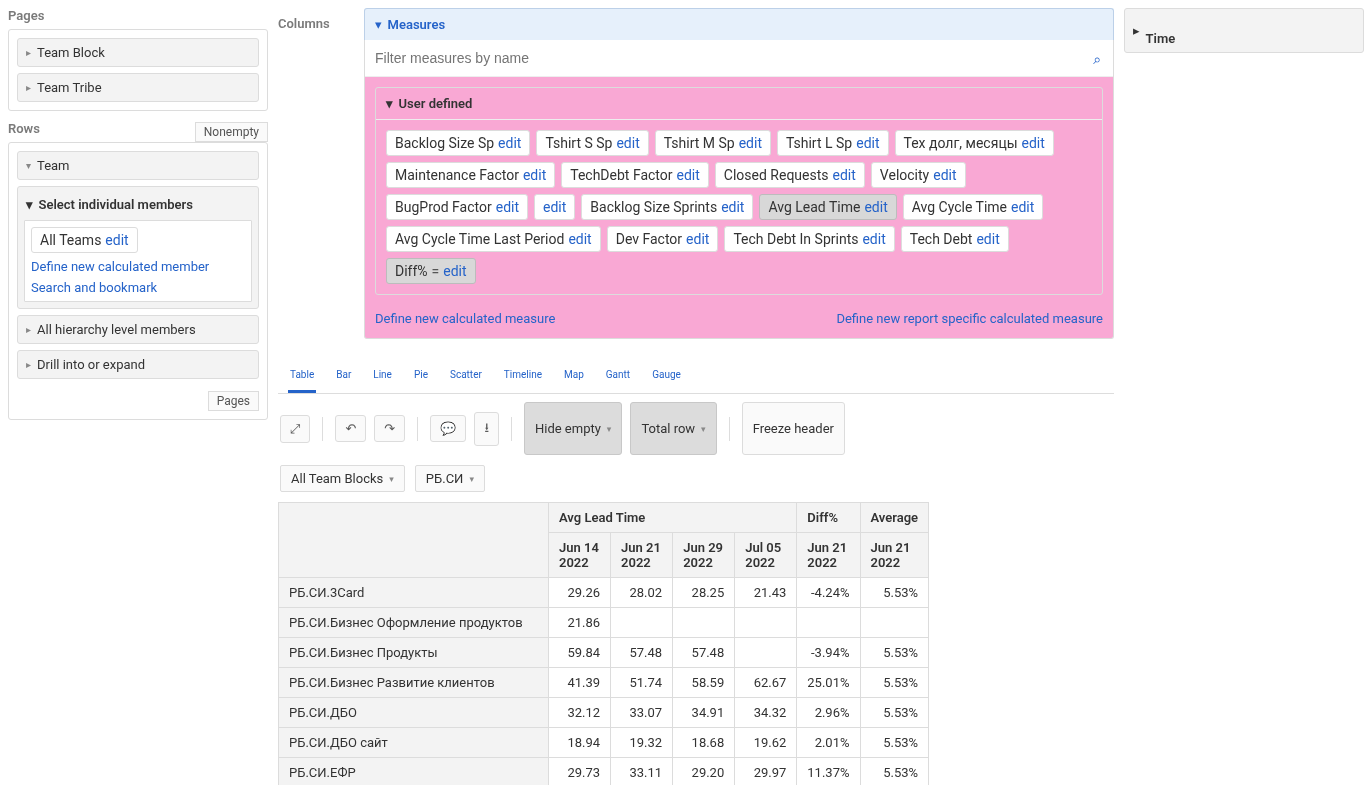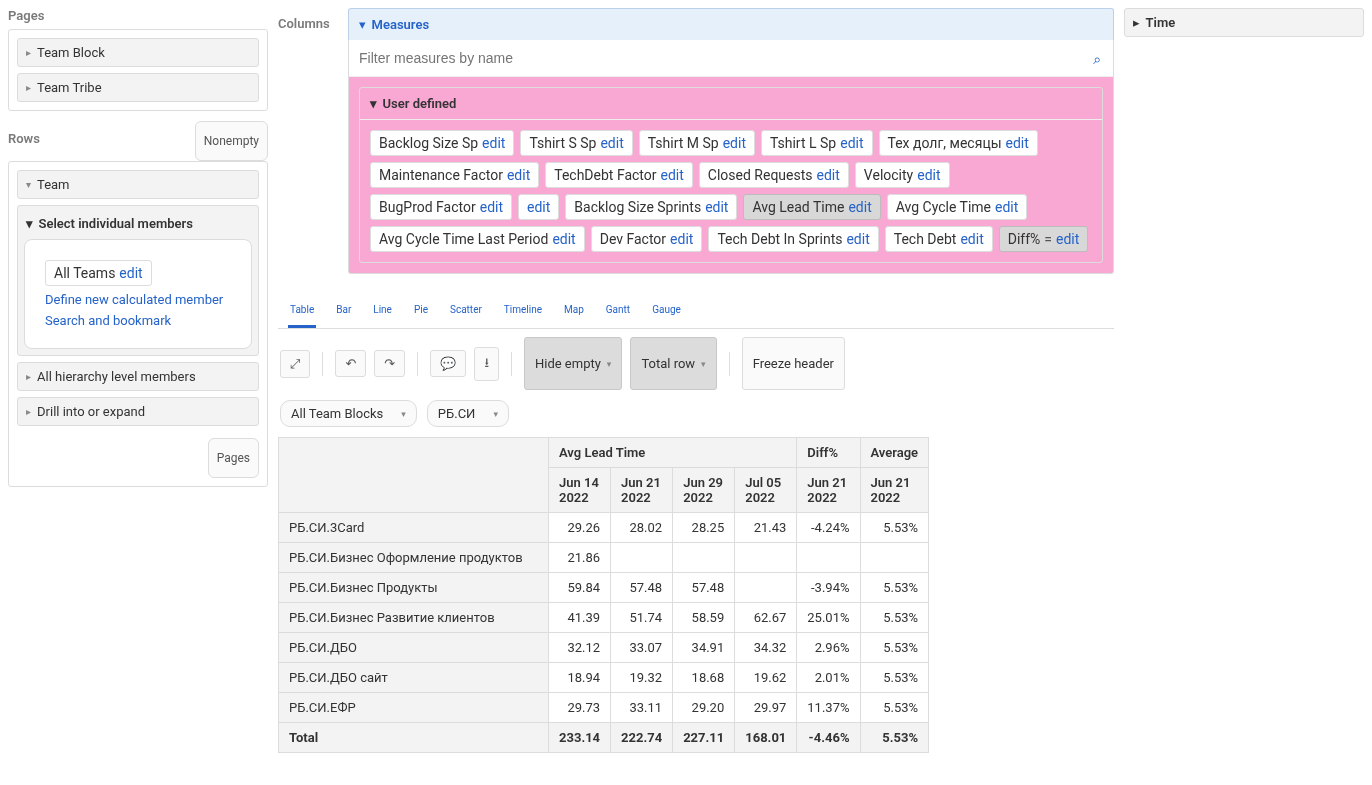--- a/index.html
+++ b/index.html
@@ -17,37 +17,37 @@
 
   .collapsible-row {
     background: #f3f3f3; border: 1px solid #dcdcdc; border-radius: 3px;
     padding: 6px 8px; margin-bottom: 6px; cursor: pointer; display: flex; align-items: center; gap: 6px;
   }
   .collapsible-row:last-child { margin-bottom: 0; }
   .collapsible-row .chev { color: #888; font-size: 10px; }
   .collapsible-row .lbl { font-weight: 400; color: #333; }
 
   .rows-header { display: flex; align-items: center; justify-content: space-between; }
-  .nonempty-badge { font-size: 12px; color: #555; border: 1px solid #dcdcdc; background: #fafafa; border-radius: 6px; padding: 12px 8px; }
+  .nonempty-badge { font-size: 12px; color: #555; border: 1px solid #dcdcdc; background: #fafafa; border-radius: 0; padding: 2px 8px; }
 
   .inner-panel { border: 1px solid #dcdcdc; border-radius: 3px; background: #f3f3f3; padding: 6px; margin-top: 6px; }
   .inner-panel .inner-head { display: flex; align-items: center; gap: 6px; font-weight: 600; color: #333; padding: 4px 2px 8px 2px; }
-  .inner-white { background: #fff; border: 1px solid #dcdcdc; border-radius: 8px; padding: 20px; }
+  .inner-white { background: #fff; border: 1px solid #dcdcdc; border-radius: 1px; padding: 6px; }
   .chip-row { display: flex; flex-wrap: wrap; gap: 6px; }
   .chip {
     display: inline-flex; align-items: flex-start; gap: 4px;
     background: #fff; border: 1px solid #dcdcdc; border-radius: 3px;
     padding: 4px 8px; font-size: 14px; color: #333;
   }
   .chip .edit { color: #2563c9; cursor: pointer; }
   .chip.selected { background: #d8d8d8; border-color: #bcbcbc; }
 
   .links-col a { color: #2563c9; text-decoration: none; display: block; margin-top: 6px; }
 
-  .columns-area { display: flex; gap: 10px; }
+  .columns-area { display: flex; gap: 26px; }
   .columns-main { flex: 1; }
 
   .measures-header {
     background: #e6f0fb; border: 1px solid #bcd0e8; border-bottom: none;
     border-radius: 3px 3px 0 0;
     padding: 8px 10px; display: flex; align-items: center; gap: 6px;
   }
   .measures-header .lbl { color: #2563c9; font-weight: 600; }
 
   .measures-body { border: 1px solid #dcdcdc; border-top: none; border-radius: 0 0 3px 3px; background: #f9a8d4; }
@@ -76,21 +76,21 @@
   .toolbar { display: flex; align-items: center; gap: 8px; padding: 8px 2px; flex-wrap: wrap; }
   .toolbtn {
     border: 1px solid #dcdcdc; background: #fafafa; border-radius: 3px;
     padding: 18px 10px; display: inline-flex; align-items: center; gap: 6px; font-size: 13px; color: #333; cursor: pointer;
   }
   .toolbtn.icon { padding: 5px 9px; color: #5a5a5a; }
   .toolbtn.active { background: #dcdcdc; border-color: #c8c8c8; }
   .tool-sep { width: 1px; background: #ddd; height: 24px; margin: 0 4px; }
 
   .selectors { display: flex; gap: 10px; padding: 2px 2px 10px 2px; }
-  .dd { border: 1px solid #dcdcdc; background: #fafafa; border-radius: 10px; padding: 5px 10px; display: inline-flex; align-items: center; gap: 18px; font-size: 13px; color: #333; cursor: pointer; }
+  .dd { border: 1px solid #dcdcdc; background: #fafafa; border-radius: 2px; padding: 5px 10px; display: inline-flex; align-items: center; gap: 6px; font-size: 13px; color: #333; cursor: pointer; }
 
   table.data { border-collapse: collapse; width: auto; }
   table.data th, table.data td { border: 1px solid #dcdcdc; padding: 7px 10px; font-size: 13px; }
   table.data thead th { background: #f3f3f3; font-weight: 600; text-align: left; }
   table.data tbody td.num { text-align: right; }
   table.data tbody tr.total td { font-weight: 700; background: #f3f3f3; }
   table.data tbody td.row-label { background: #f3f3f3; text-align: left; min-width: 270px; }
   table.data thead th.row-label { background: #f3f3f3; }
   .caret { font-size: 9px; color: #888; }
   .pages-corner { display:flex; justify-content:flex-end; padding-top:6px; }
@@ -244,20 +244,24 @@
                     <span class="edit">edit</span>
                   </div>
                   <div class="chip selected">
                     <span>Diff%</span>
                     <span style="color: rgb(85, 85, 85);"> = </span>
                     <span class="edit">edit</span>
                   </div>
                 </div>
             </div>
           </div>
+          <div class="ud-footer">
+            <a href="#">Define new calculated measure</a>
+            <a href="#">Define new report specific calculated measure</a>
+          </div>
         </div>
       </div>
     </div>
 
     <div class="tabs" id="tabs">
         <div class="tab active">Table</div>
         <div class="tab">Bar</div>
         <div class="tab">Line</div>
         <div class="tab">Pie</div>
         <div class="tab">Scatter</div>
@@ -391,17 +395,17 @@
             <td class="num">-4.46%</td>
             <td class="num">5.53%</td>
           </tr>
         </tbody>
     </table>
   </div>
 
   <div class="right-panel">
     <div class="time-row">
       <span class="chev">▸</span>
-      <span class="lbl" style="font-weight:600;">Time</span>
+      <span class="lbl" style="font-weight:600;margin-top:16px;">Time</span>
     </div>
   </div>
 
 </div>
 
 </body></html>

